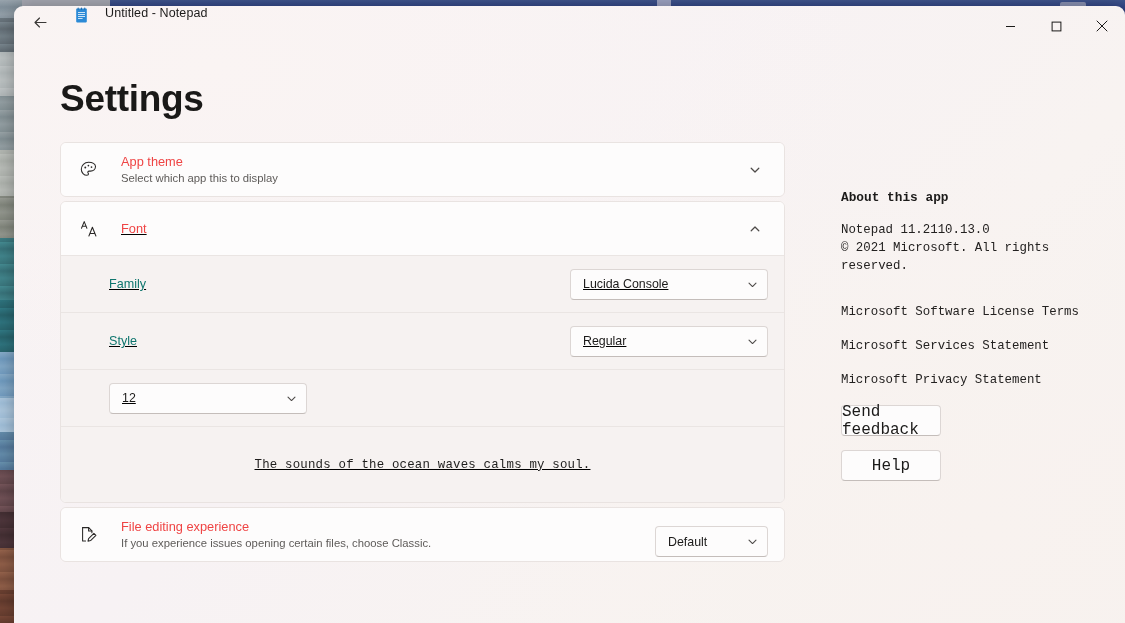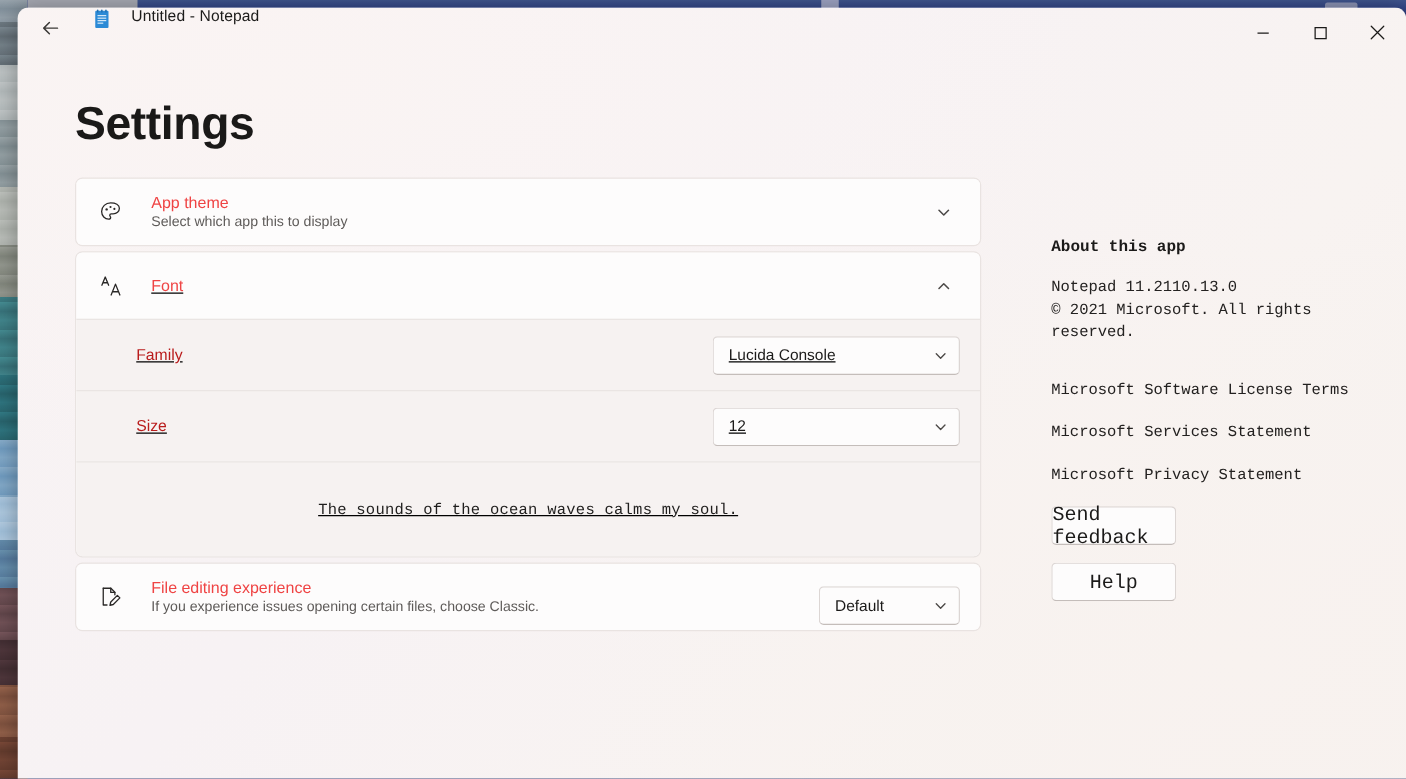--- a/index.html
+++ b/index.html
@@ -215,21 +215,21 @@
     display: flex;
     align-items: center;
     height: 57px;
     padding: 0 16px 0 48px;
     background: #f6f2f1;
     border-top: 1px solid #eae5e3;
   }
   .sub-label {
     flex: 1 1 auto;
     font-size: 12.6px;
-    color: #b91c1c;
+    color: #0f766e;
   }
 
   
   .combo {
     width: 198px;
     height: 31px;
     background: #fdfcfc;
     border: 1px solid #dcd6d4;
     border-bottom-color: #c4bdba;
     border-radius: 4px;
@@ -419,23 +419,33 @@
             <div class="combo">
               <span class="val">Lucida Console</span>
               <span class="cchev">
                 <svg width="11" height="11" viewBox="0 0 12 12" fill="none">
                   <path d="M2.2 4.4L6 8.2L9.8 4.4" stroke="#4d4a48" stroke-width="1.2" stroke-linecap="round" stroke-linejoin="round"></path>
                 </svg>
               </span>
             </div>
           </div>
 
-
           <div class="sub-row">
-            <div class="sub-label">Size</div>
+            <div class="sub-label">Style</div>
+            <div class="combo">
+              <span class="val">Regular</span>
+              <span class="cchev">
+                <svg width="11" height="11" viewBox="0 0 12 12" fill="none">
+                  <path d="M2.2 4.4L6 8.2L9.8 4.4" stroke="#4d4a48" stroke-width="1.2" stroke-linecap="round" stroke-linejoin="round"></path>
+                </svg>
+              </span>
+            </div>
+          </div>
+
+          <div class="sub-row">
             <div class="combo">
               <span class="val">12</span>
               <span class="cchev">
                 <svg width="11" height="11" viewBox="0 0 12 12" fill="none">
                   <path d="M2.2 4.4L6 8.2L9.8 4.4" stroke="#4d4a48" stroke-width="1.2" stroke-linecap="round" stroke-linejoin="round"></path>
                 </svg>
               </span>
             </div>
           </div>
 

